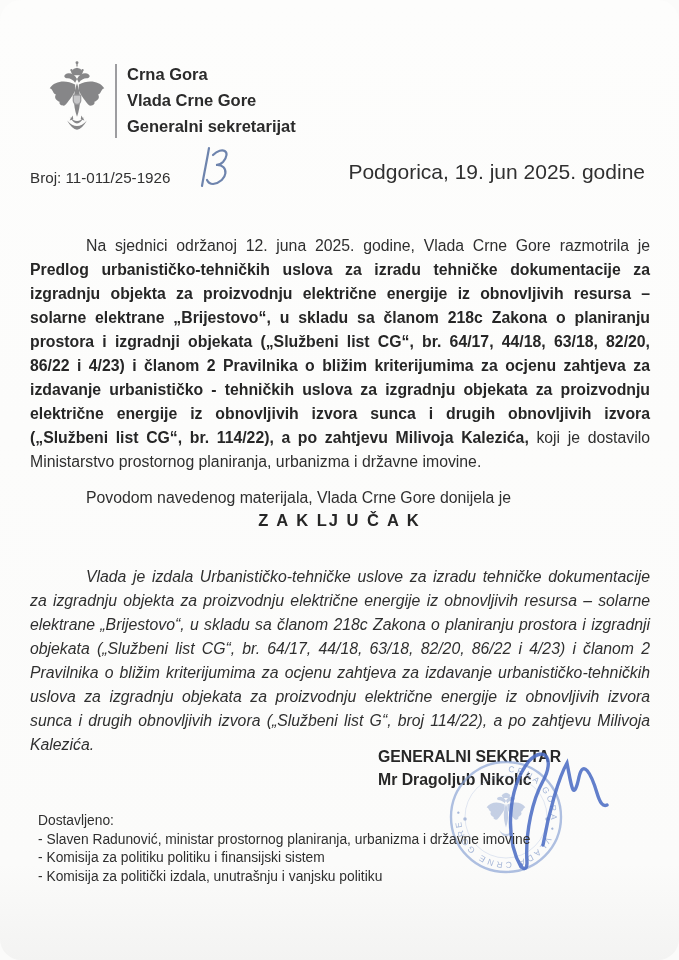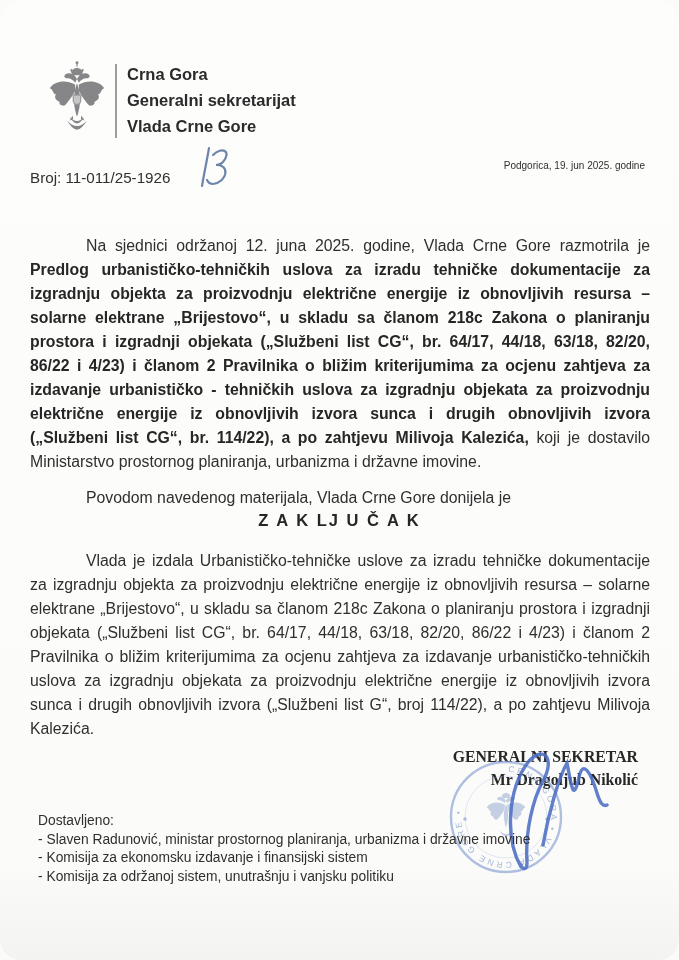--- a/index.html
+++ b/index.html
@@ -16,42 +16,41 @@
     background:linear-gradient(180deg,#fdfdfc 0%,#fbfbfa 90%,#f3f3f2 100%);
     border-radius:21px;
   }
   
   .emblem{position:absolute;left:46px;top:58px;width:62px;height:84px;}
   .hdr-divider{position:absolute;left:115px;top:64px;width:2px;height:74px;background:#9d9da0;}
   .hdr-text{position:absolute;left:127px;top:61px;font-weight:bold;font-size:16.5px;line-height:26px;color:#2b2b2b;}
   
   .ref-number{position:absolute;left:30px;top:152px;font-size:15.2px;color:#303030;margin-top:17px;}
   .hand-mark{position:absolute;left:198px;top:144px;width:38px;height:48px;}
-  .place-date{position:absolute;right:34px;top:160px;font-size:10px;color:#303030;}
+  .place-date{position:absolute;right:34px;top:160px;font-size:21px;color:#303030;}
   
   .para{
     position:absolute;left:30px;width:620px;
     font-size:15.8px;line-height:24px;text-align:justify;
     color:#2f2f2f;
   }
   .p1{top:218px;text-indent:56px;}
   .p1 .seg-bold{font-weight:bold;color:#262626;}
   .p2{top:470px;text-indent:56px;}
   .conclusion-heading{
     position:absolute;left:0;top:511px;width:100%;
     text-align:center;font-weight:bold;font-size:16.5px;
     letter-spacing:2px;color:#262626;
   }
-  .p3{top:533px;text-indent:56px;}
+  .p3{top:549px;text-indent:56px;font-style:italic;}
   
   .sig-block{
     position:absolute;left:378px;top:745px;width:260px;
-    text-align:right;font-weight:bold;font-size:15.8px;line-height:23px;
+    text-align:left;font-weight:bold;font-size:15.8px;line-height:23px;
     color:#272727;
-    font-family:Liberation Serif, serif;
   }
   .stamp{position:absolute;left:446px;top:757px;width:120px;height:120px;opacity:.85;}
   .signature{position:absolute;left:487px;top:747px;width:130px;height:132px;}
   
   .footer{position:absolute;left:38px;top:812px;width:600px;font-size:13.8px;line-height:18.5px;color:#2f2f2f;}
   .footer .dist-label{font-weight:normal;}
   .dist-item{white-space:nowrap;}
   .dist-item::before{content:"- ";}
 </style>
 </head>
@@ -85,22 +84,22 @@
     </g>
 
     <path d="M43,56 h14 v10 a7,7 0 0 1 -14,0 Z" fill="#9a9a9c"></path>
     <path d="M45,58 h10 v8 a5,5 0 0 1 -10,0 Z" fill="#c7c7c9"></path>
   </svg>
 
   <div class="hdr-divider"></div>
 
   <div class="hdr-text">
     <div>Crna Gora</div>
+    <div>Vlada Crne Gore</div>
     <div>Generalni sekretarijat</div>
-    <div>Vlada Crne Gore</div>
   </div>
 
   <div class="ref-number">Broj: 11-011/25-1926</div>
 
   <svg class="hand-mark" viewBox="0 0 38 48" aria-hidden="true">
     <g fill="none" stroke="#6e84ad" stroke-width="2.2" stroke-linecap="round">
       <path d="M11,4 C9,16 6,30 4,42"></path>
       <path d="M15,11 C24,2 34,7 25,18 C23,20 20,21 18,21 C32,20 30,38 15,40 C12,40 10,38 9,36"></path>
     </g>
   </svg>
@@ -146,17 +145,17 @@
   <svg class="signature" viewBox="0 0 130 132" aria-hidden="true">
     <g fill="none" stroke="#4d6ec5" stroke-width="3.4" stroke-linecap="round" opacity="0.88">
       <path d="M34,120 C18,92 20,42 42,14 C58,-2 68,12 56,34 C46,52 38,84 40,116 C40,122 36,124 34,118"></path>
       <path d="M56,98 C62,64 72,30 80,16 C84,36 86,58 92,30 C96,12 104,26 110,46 C113,56 116,60 120,58"></path>
     </g>
   </svg>
 
   <div class="footer">
     <div class="dist-label">Dostavljeno:</div>
     <div class="dist-item">Slaven Radunović, ministar prostornog planiranja, urbanizma i državne imovine</div>
-    <div class="dist-item">Komisija za ekonomsku izdavanje i finansijski sistem</div>
-    <div class="dist-item">Komisija za održanoj sistem, unutrašnju i vanjsku politiku</div>
+    <div class="dist-item">Komisija za politiku politiku i finansijski sistem</div>
+    <div class="dist-item">Komisija za politički izdala, unutrašnju i vanjsku politiku</div>
   </div>
 
 </div>
 
 </body></html>

